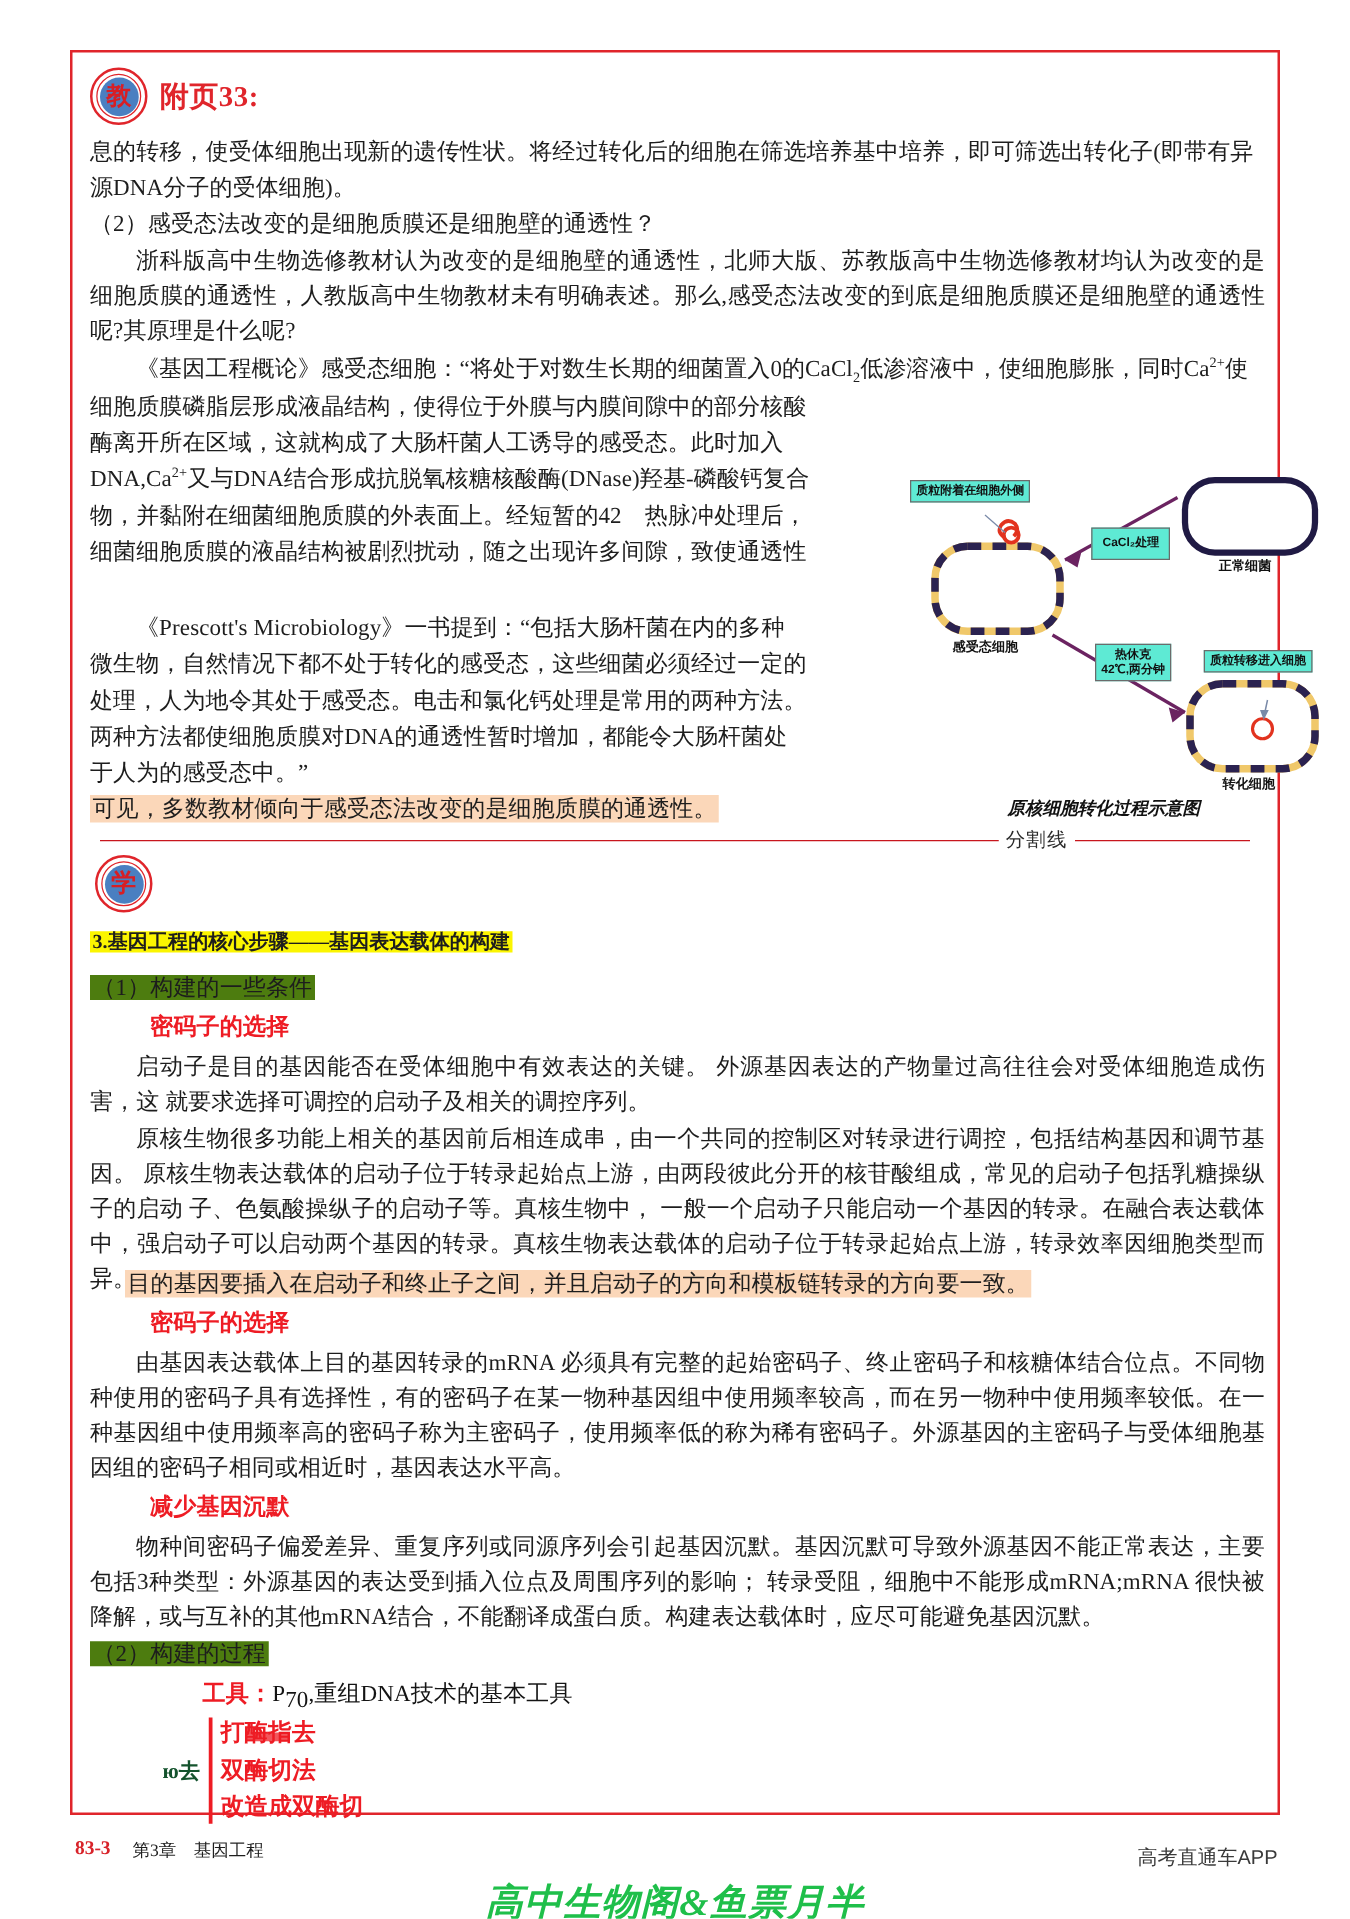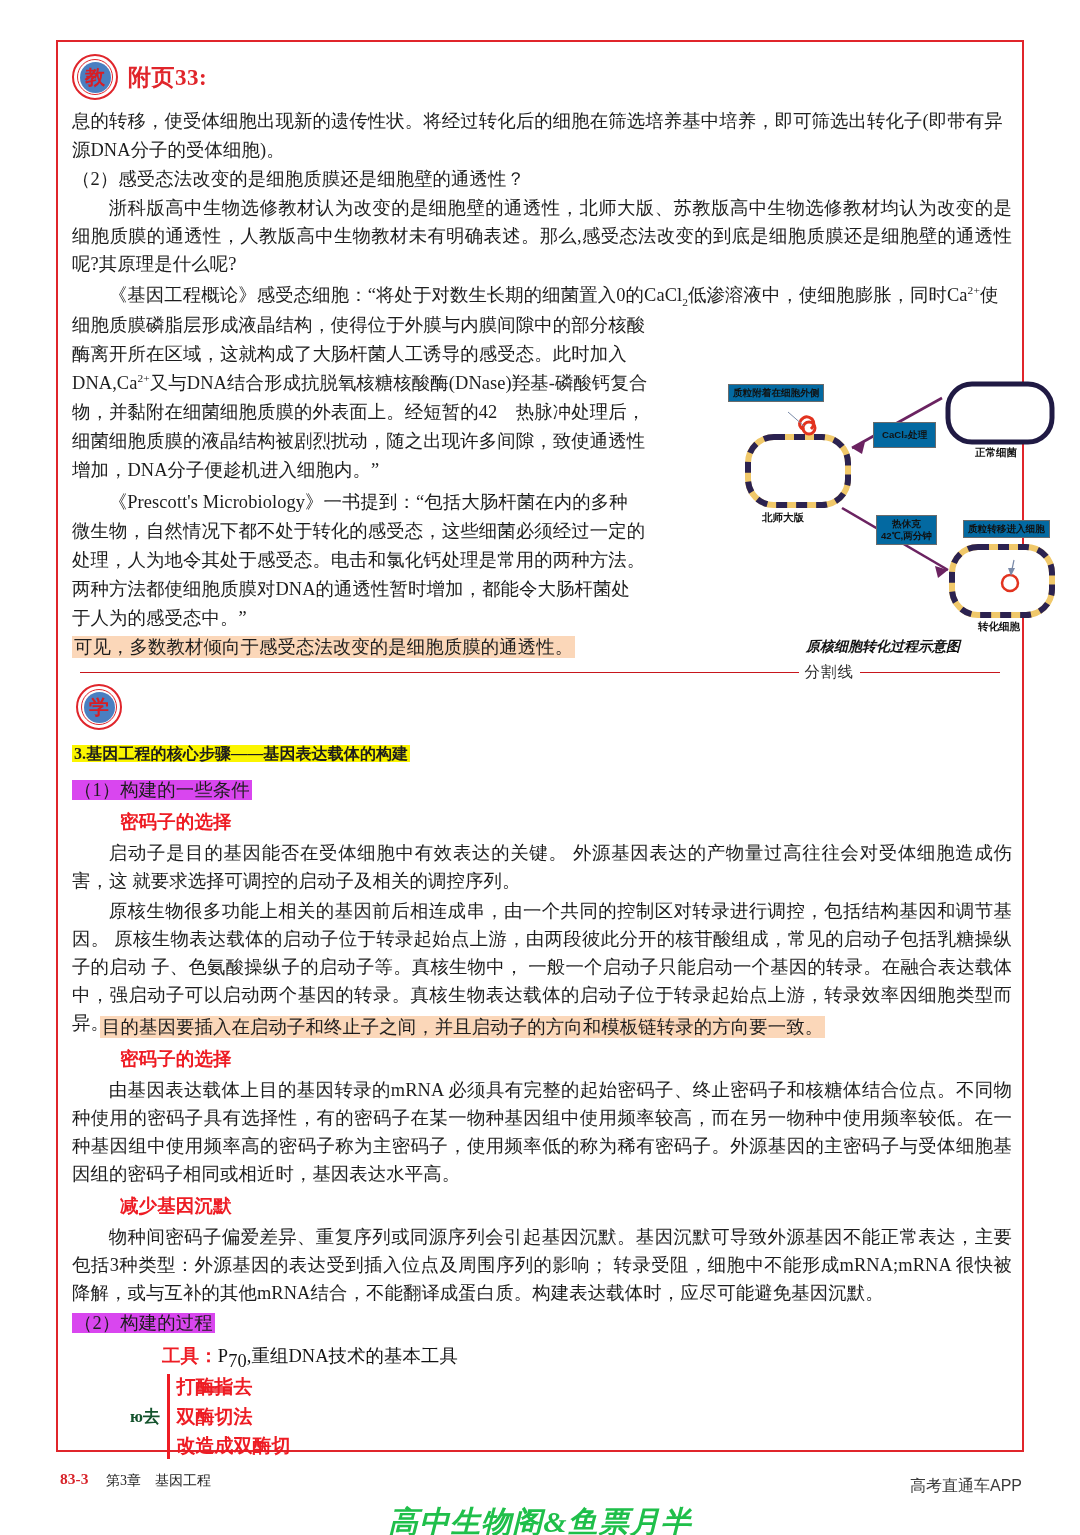--- a/index.html
+++ b/index.html
@@ -86,21 +86,21 @@
     background: #fbd7b9;
     display: inline;
     padding: 1px 2px;
   }
   .hl-yellow {
     background: #fbf500;
     display: inline;
     padding: 0 2px;
   }
   .hl-green {
-    background: #d946ef;
+    background: #4d7c0f;
     display: inline;
     padding: 0 2px;
     font-family: Liberation Serif, serif;
   }
   .red-head {
     color: #ee1c24;
     font-weight: 700;
     font-size: 18.5px;
   }
 
@@ -130,21 +130,21 @@
     position: absolute;
     left: 662px; top: 338px;
     width: 352px; height: 288px;
   }
   .dlabel {
     position: absolute;
     font-family: "Liberation Sans", sans-serif;
     font-size: 9.6px;
     font-weight: 700;
     color: #111;
-    background: #0369a1;
+    background: #5eead4;
     border: 1px solid #6b6b6b;
     padding: 2px 4px;
     white-space: nowrap;
     line-height: 1.25;
   }
   .dcap {
     position: absolute;
     font-size: 10.5px;
     color: #111;
     white-space: nowrap;
@@ -268,21 +268,20 @@
     <span>《基因工程概论》感受态细胞：“将处于对数生长期的细菌置入0</span><span>的CaCl</span><sub>2</sub><span>低渗溶液中，使细胞膨胀，同时Ca</span><sup>2+</sup><span>使</span>
   </div>
 
   <div class="body-text" style="top:270px; width:600px;">细胞质膜磷脂层形成液晶结构，使得位于外膜与内膜间隙中的部分核酸</div>
   <div class="body-text" style="top:299px; width:600px;">酶离开所在区域，这就构成了大肠杆菌人工诱导的感受态。此时加入</div>
   <div class="body-text" style="top:328px; width:600px;">
     <span>DNA,Ca</span><sup>2+</sup><span>又与DNA结合形成抗脱氧核糖核酸酶(DNase)羟基-磷酸钙复合</span>
   </div>
   <div class="body-text" style="top:357px; width:600px;">物，并黏附在细菌细胞质膜的外表面上。经短暂的42　热脉冲处理后，</div>
   <div class="body-text" style="top:386px; width:600px;">细菌细胞质膜的液晶结构被剧烈扰动，随之出现许多间隙，致使通透性</div>
-  <div class="body-text" style="top:415px; width:600px;">增加，DNA分子便趁机进入细胞内。”</div>
 
   <div class="body-text p-indent" style="top:447px; width:600px;">《Prescott's Microbiology》一书提到：“包括大肠杆菌在内的多种</div>
   <div class="body-text" style="top:476px; width:600px;">微生物，自然情况下都不处于转化的感受态，这些细菌必须经过一定的</div>
   <div class="body-text" style="top:505px; width:600px;">处理，人为地令其处于感受态。电击和氯化钙处理是常用的两种方法。</div>
   <div class="body-text" style="top:534px; width:600px;">两种方法都使细胞质膜对DNA的通透性暂时增加，都能令大肠杆菌处</div>
   <div class="body-text" style="top:563px; width:600px;">于人为的感受态中。”</div>
 
   <div class="body-text" style="top:592px; width:600px;">
     <span class="hl-orange">可见，多数教材倾向于感受态法改变的是细胞质膜的通透性。</span>
   </div>
@@ -321,21 +320,21 @@
 
     <div class="dlabel" style="left:8px; top:4px;">质粒附着在细胞外侧</div>
     <div class="dlabel" style="left:153px; top:42px; padding:6px 8px;">CaCl₂处理</div>
     <div class="dlabel" style="left:156px; top:135px; text-align:center;">
       <span>热休克</span><br>
       <span>42℃,两分钟</span>
     </div>
     <div class="dlabel" style="left:243px; top:140px;">质粒转移进入细胞</div>
 
     <div class="dcap" style="left:255px; top:66px;">正常细菌</div>
-    <div class="dcap" style="left:42px; top:131px;">北师大版</div>
+    <div class="dcap" style="left:42px; top:131px;">感受态细胞</div>
     <div class="dcap" style="left:258px; top:240px;">转化细胞</div>
     <div class="dtitle" style="left:86px; top:258px;">原核细胞转化过程示意图</div>
   </div>
 
   <div class="divider-wrap" style="top:620px;">
     <div class="div-line"></div>
     <div class="div-label">分割线</div>
     <div class="div-line" style="max-width:140px;"></div>
   </div>
 

